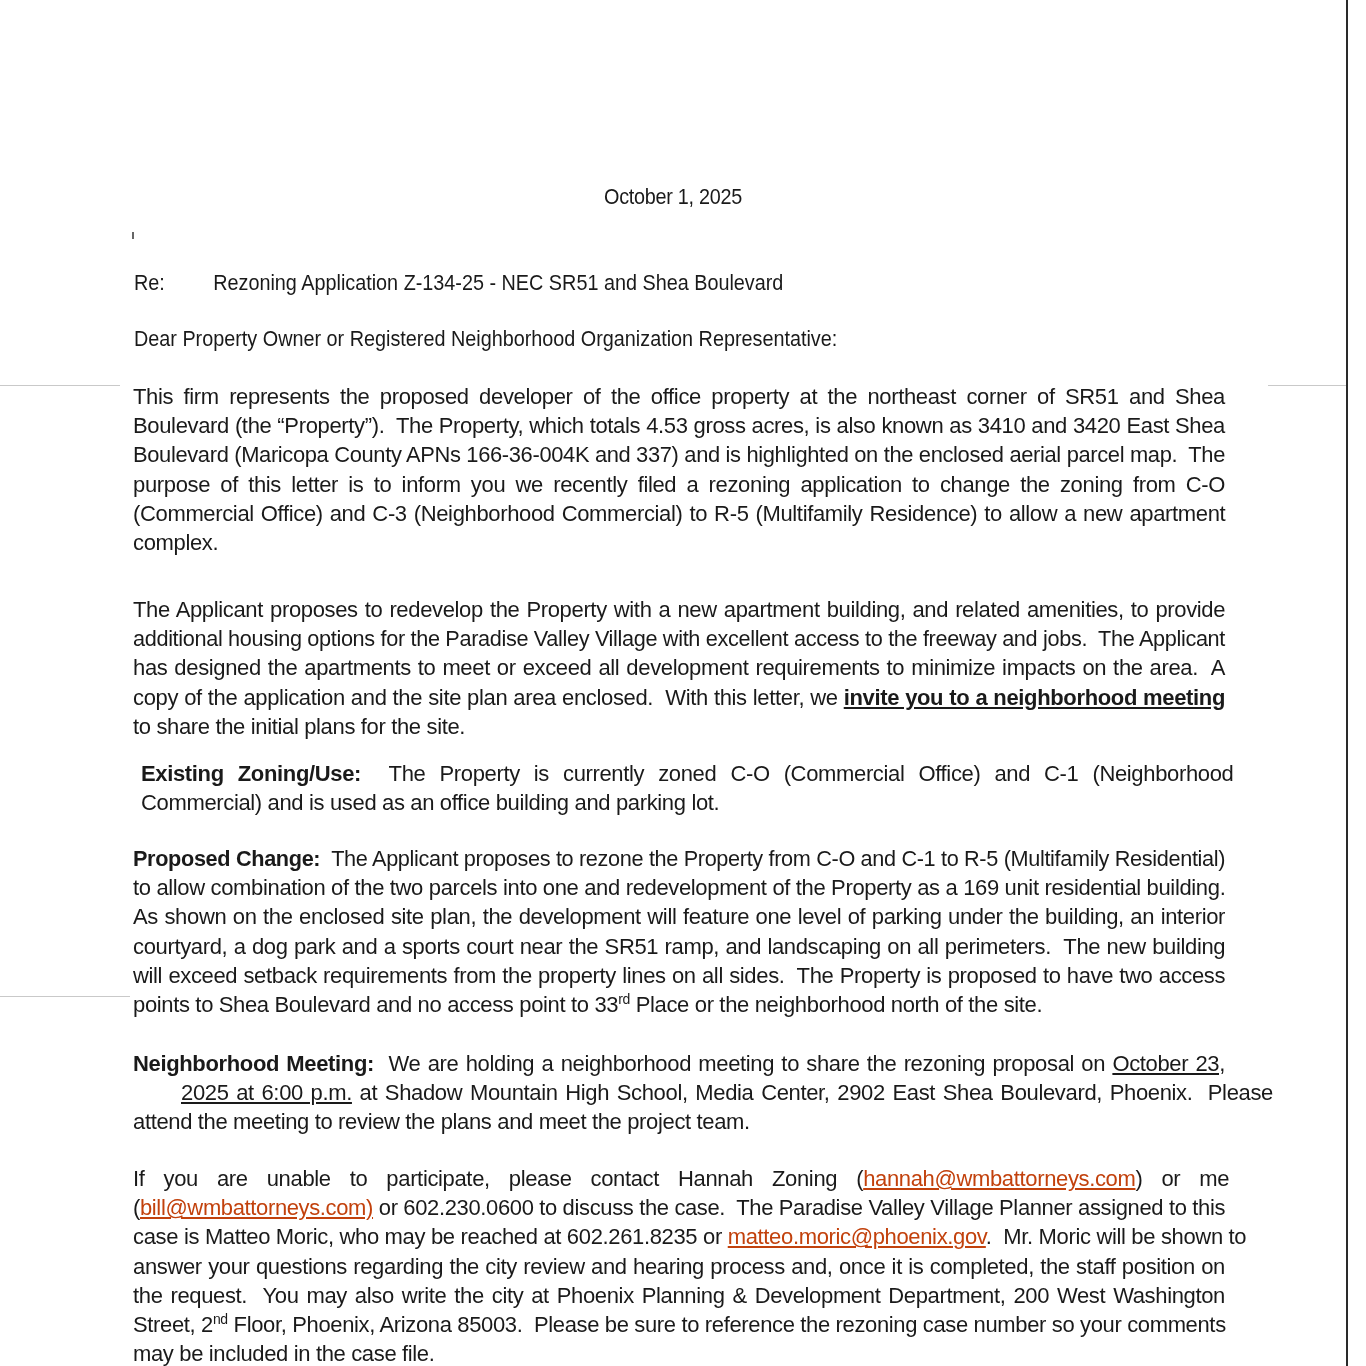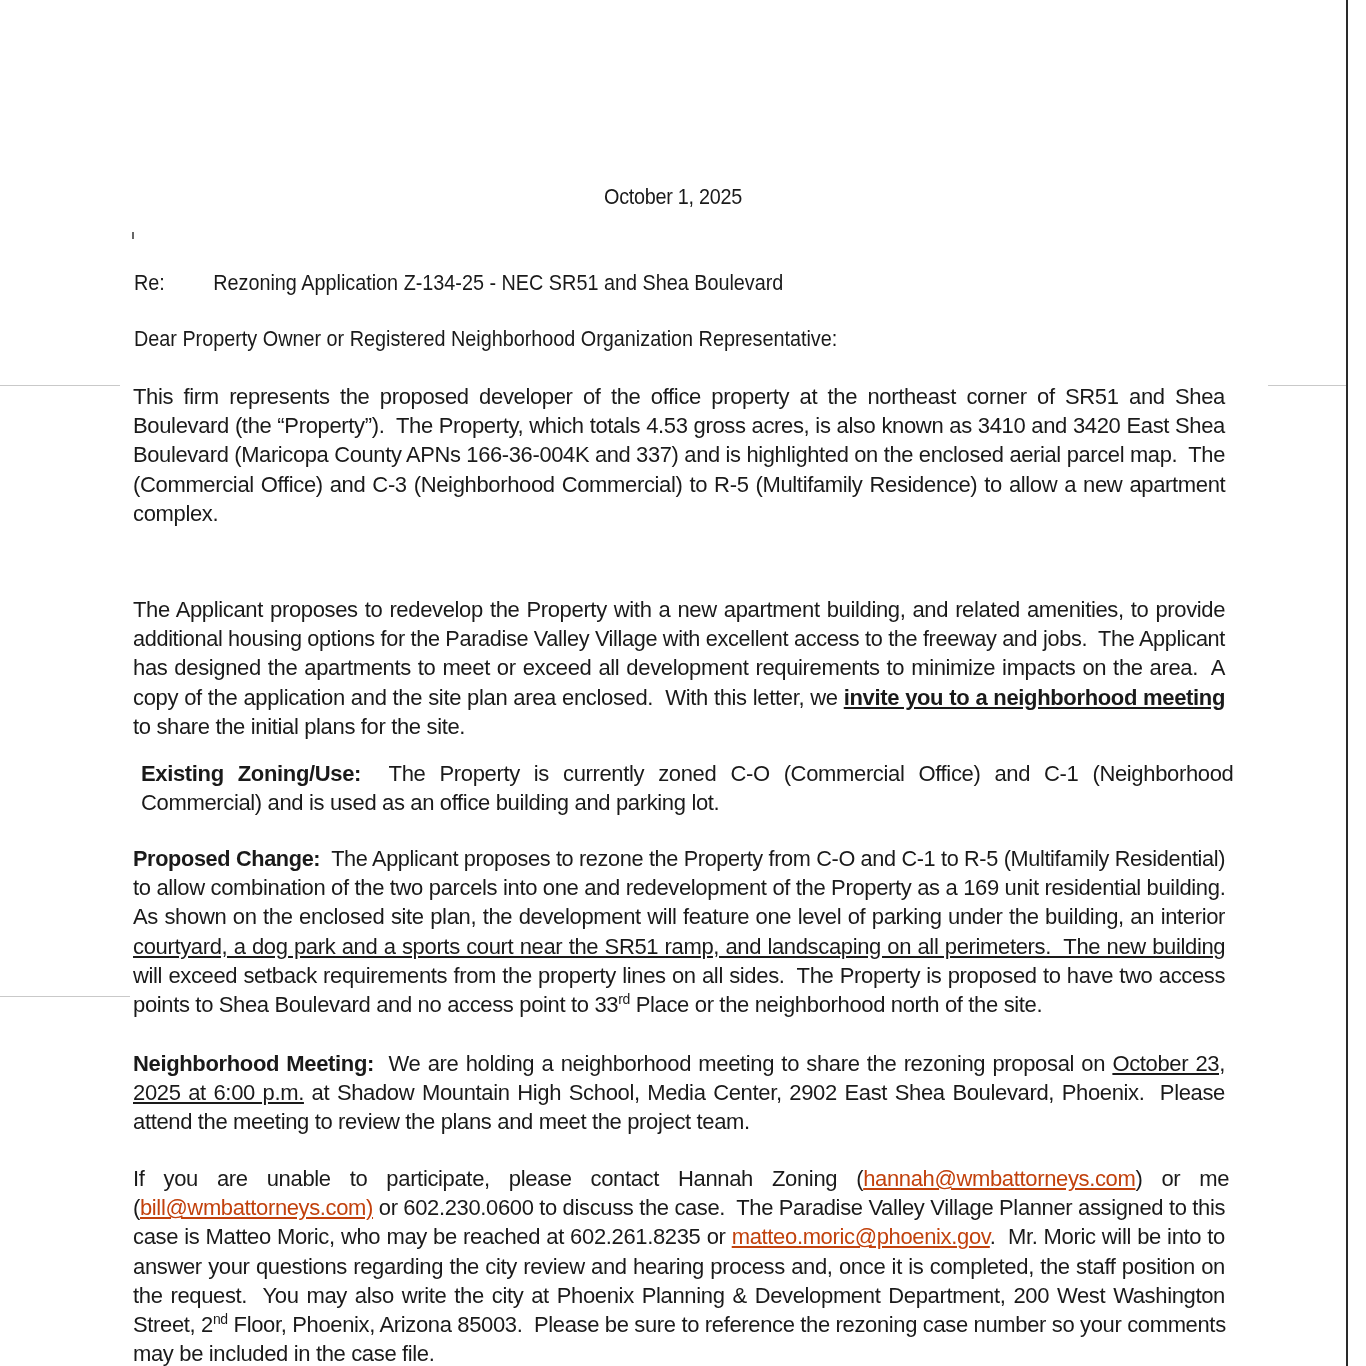--- a/index.html
+++ b/index.html
@@ -61,20 +61,21 @@
   <div class="re-line">
     <span class="re-label">Re:</span><span>Rezoning Application Z-134-25 - NEC SR51 and Shea Boulevard</span>
   </div>
 
   <div class="salutation">Dear Property Owner or Registered Neighborhood Organization Representative:</div>
 
   <div class="para" style="top:382px;">
     <span class="ln" style="display: block; white-space: pre; word-spacing: 4.58824px;">This firm represents the proposed developer of the office property at the northeast corner of SR51 and Shea</span>
     <span class="ln" style="display: block; white-space: pre; word-spacing: 0.210526px;">Boulevard (the “Property”).  The Property, which totals 4.53 gross acres, is also known as 3410 and 3420 East Shea</span>
     <span class="ln" style="display: block; white-space: pre; transform: scaleX(0.995442); transform-origin: left top; width: 1097px;">Boulevard (Maricopa County APNs 166-36-004K and 337) and is highlighted on the enclosed aerial parcel map.  The</span>
+    <span class="ln" style="display: block; white-space: pre; word-spacing: 4.47368px;">purpose of this letter is to inform you we recently filed a rezoning application to change the zoning from C-O</span>
     <span class="ln" style="display: block; white-space: pre; word-spacing: 1.21429px;">(Commercial Office) and C-3 (Neighborhood Commercial) to R-5 (Multifamily Residence) to allow a new apartment</span>
     <span class="ln last" style="display: block; white-space: pre;">complex.</span>
   </div>
 
   <div class="para" style="top:595px;">
     <span class="ln" style="display: block; white-space: pre; word-spacing: 1.25px;">The Applicant proposes to redevelop the Property with a new apartment building, and related amenities, to provide</span>
     <span class="ln" style="display: block; white-space: pre; transform: scaleX(0.98556); transform-origin: left top; width: 1108px;">additional housing options for the Paradise Valley Village with excellent access to the freeway and jobs.  The Applicant</span>
     <span class="ln" style="display: block; white-space: pre; word-spacing: 1.16667px;">has designed the apartments to meet or exceed all development requirements to minimize impacts on the area.  A</span>
     <span class="ln" style="display: block; white-space: pre; word-spacing: 0.3px;"><span>copy of the application and the site plan area enclosed.  With this letter, we </span><b class="ul">invite you to a neighborhood meeting</b></span>
     <span class="ln last" style="display: block; white-space: pre;">to share the initial plans for the site.</span>
@@ -82,34 +83,34 @@
 
   <div class="para" style="top:759px;margin-left:8px;">
     <span class="ln" style="display: block; white-space: pre; word-spacing: 8.23077px;"><b>Existing Zoning/Use:</b><span>  The Property is currently zoned C-O (Commercial Office) and C-1 (Neighborhood</span></span>
     <span class="ln last" style="display: block; white-space: pre;">Commercial) and is used as an office building and parking lot.</span>
   </div>
 
   <div class="para" style="top:844px;">
     <span class="ln" style="display: block; white-space: pre; transform: scaleX(0.98556); transform-origin: left top; width: 1108px;"><b>Proposed Change:</b><span>  The Applicant proposes to rezone the Property from C-O and C-1 to R-5 (Multifamily Residential)</span></span>
     <span class="ln" style="display: block; white-space: pre; word-spacing: 0px;">to allow combination of the two parcels into one and redevelopment of the Property as a 169 unit residential building.</span>
     <span class="ln" style="display: block; white-space: pre; word-spacing: 0.736842px;">As shown on the enclosed site plan, the development will feature one level of parking under the building, an interior</span>
-    <span class="ln" style="display: block; white-space: pre; word-spacing: 0.6px; text-decoration: underline;">courtyard, a dog park and a sports court near the SR51 ramp, and landscaping on all perimeters.  The new building</span>
+    <span class="ln" style="display: block; white-space: pre; word-spacing: 0.6px;">courtyard, a dog park and a sports court near the SR51 ramp, and landscaping on all perimeters.  The new building</span>
     <span class="ln" style="display: block; white-space: pre; word-spacing: 0.473684px;">will exceed setback requirements from the property lines on all sides.  The Property is proposed to have two access</span>
     <span class="ln last" style="display: block; white-space: pre;"><span>points to Shea Boulevard and no access point to 33</span><sup>rd</sup><span> Place or the neighborhood north of the site.</span></span>
   </div>
 
   <div class="para" style="top:1049px;">
     <span class="ln" style="display: block; white-space: pre; word-spacing: 1.5px;"><b>Neighborhood Meeting:</b><span>  We are holding a neighborhood meeting to share the rezoning proposal on </span><span class="ul">October 23,</span></span>
-    <span class="ln" style="display: block; white-space: pre; word-spacing: 1.88235px;"><span class="ul">2025 at 6:00 p.m.</span><span> at Shadow Mountain High School, Media Center, 2902 East Shea Boulevard, Phoenix.  Please</span></span>
+    <span class="ln" style="display: block; white-space: pre; word-spacing: 1.88235px; margin-left: 48px;"><span class="ul">2025 at 6:00 p.m.</span><span> at Shadow Mountain High School, Media Center, 2902 East Shea Boulevard, Phoenix.  Please</span></span>
     <span class="ln last" style="display: block; white-space: pre;">attend the meeting to review the plans and meet the project team.</span>
   </div>
 
   <div class="para" style="top:1164px;">
     <span class="ln" style="display: block; white-space: pre; word-spacing: 13.25px;"><span>If you are unable to participate, please contact Hannah Zoning (</span><a class="link">hannah@wmbattorneys.com</a><span>) or me</span></span>
     <span class="ln" style="display: block; white-space: pre; transform: scaleX(0.998172); transform-origin: left top; width: 1094px;"><span>(</span><a class="link">bill@wmbattorneys.com)</a><span> or 602.230.0600 to discuss the case.  The Paradise Valley Village Planner assigned to this</span></span>
-    <span class="ln" style="display: block; white-space: pre; word-spacing: 0.0555556px;"><span>case is Matteo Moric, who may be reached at 602.261.8235 or </span><a class="link">matteo.moric@phoenix.gov</a><span>.  Mr. Moric will be into to</span></span>
+    <span class="ln" style="display: block; white-space: pre; word-spacing: 0.0555556px;"><span>case is Matteo Moric, who may be reached at 602.261.8235 or </span><a class="link">matteo.moric@phoenix.gov</a><span>.  Mr. Moric will be shown to</span></span>
     <span class="ln" style="display: block; white-space: pre; word-spacing: 0.555556px;">answer your questions regarding the city review and hearing process and, once it is completed, the staff position on</span>
     <span class="ln" style="display: block; white-space: pre; word-spacing: 2.11765px;">the request.  You may also write the city at Phoenix Planning &amp; Development Department, 200 West Washington</span>
     <span class="ln" style="display: block; white-space: pre; transform: scaleX(0.999085); transform-origin: left top; width: 1093px;"><span>Street, 2</span><sup>nd</sup><span> Floor, Phoenix, Arizona 85003.  Please be sure to reference the rezoning case number so your comments</span></span>
     <span class="ln last" style="display: block; white-space: pre;">may be included in the case file.</span>
   </div>
 
 </div>
 
 </body></html>

